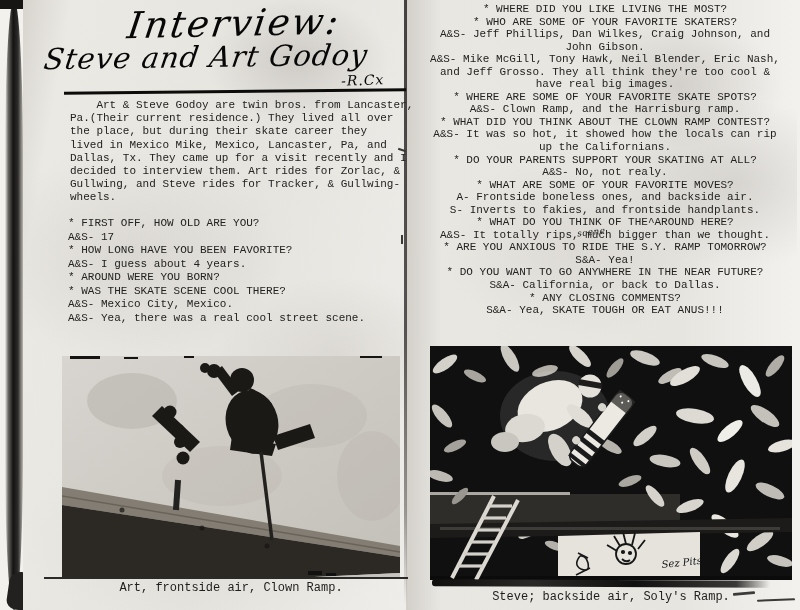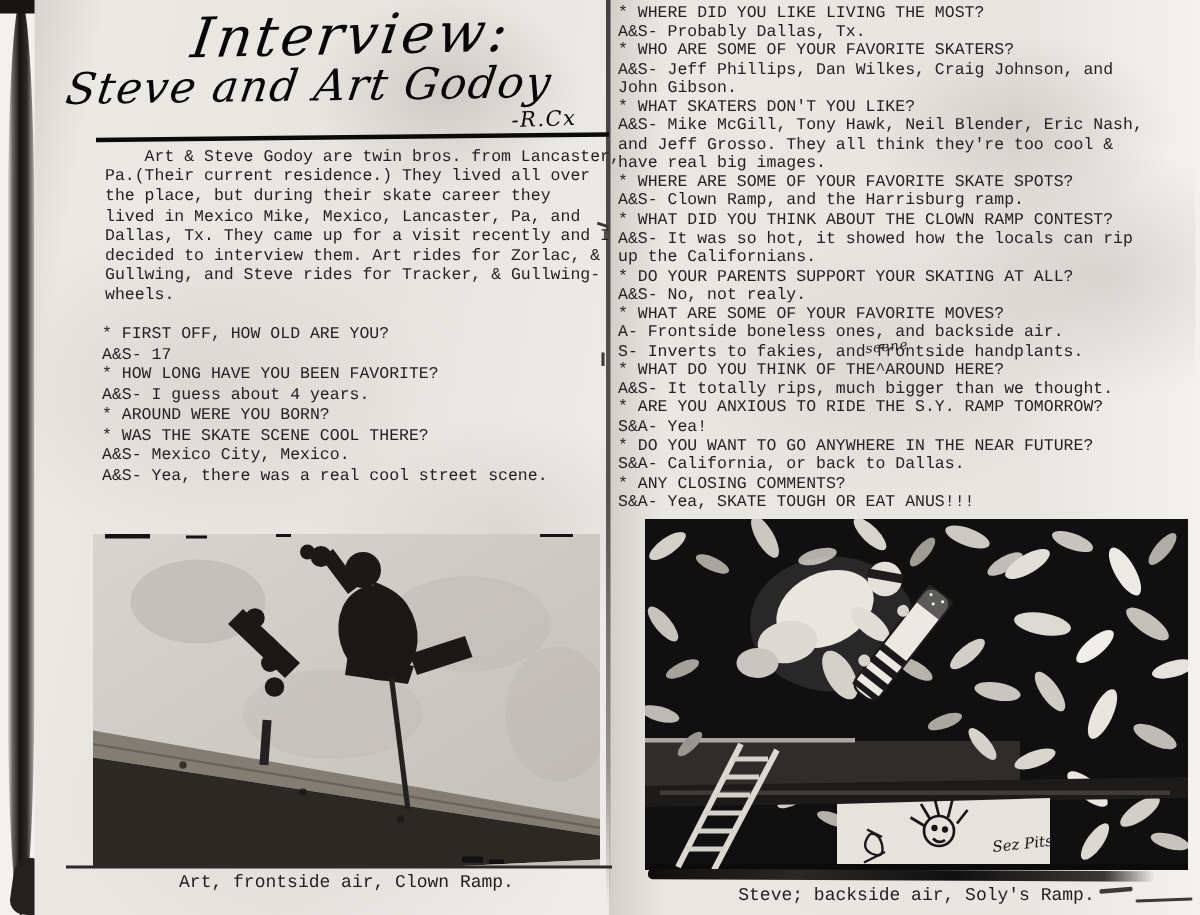--- a/index.html
+++ b/index.html
@@ -40,21 +40,21 @@
     letter-spacing:1px;transform:skewX(-9deg) rotate(-0.8deg);}
   .signature{position:absolute;left:341px;top:72px;font-size:14px;letter-spacing:1px;
     transform:rotate(-2deg);}
   .title-rule{position:absolute;left:64px;top:90px;width:342px;height:3px;background:#0b0b0a;
     transform:rotate(-0.6deg);}
   
   .type{position:absolute;font-size:11px;color:#232220;}
   .type .line{white-space:pre;height:auto;}
   .intro{left:70px;top:99px;width:340px;line-height:13.2px;}
   .qa-left{left:68px;top:217px;width:340px;line-height:13.5px;}
-  .qa-right{left:412px;top:3px;width:386px;line-height:12.55px;}
+  .qa-right{left:412px;top:3px;width:386px;line-height:12.55px;text-align:center;}
   .insertion{position:absolute;left:577px;top:227px;font-family:"DejaVu Serif",serif;
     font-style:italic;font-size:9px;color:#1c1b1a;transform:rotate(-6deg);letter-spacing:.5px;}
   
   .photo{position:absolute;display:block;}
   .photo-left{left:62px;top:356px;}
   .photo-right{left:430px;top:346px;}
   .photo-underline-left{position:absolute;left:44px;top:577px;width:364px;height:2px;background:#2b2a28;}
   .photo-smudge-right{position:absolute;left:432px;top:580px;width:338px;height:7px;
     background:linear-gradient(90deg,#0f0e0d 0%,#2a2927 30%,#111010 60%,#3a3836 90%,transparent 100%);
     border-radius:3px;transform:rotate(.3deg);}
@@ -102,25 +102,23 @@
       <div class="line">* HOW LONG HAVE YOU BEEN FAVORITE?</div>
       <div class="line">A&amp;S- I guess about 4 years.</div>
       <div class="line">* AROUND WERE YOU BORN?</div>
       <div class="line">* WAS THE SKATE SCENE COOL THERE?</div>
       <div class="line">A&amp;S- Mexico City, Mexico.</div>
       <div class="line">A&amp;S- Yea, there was a real cool street scene.</div>
     </div>
 
   <div class="type qa-right">
       <div class="line">* WHERE DID YOU LIKE LIVING THE MOST?</div>
-      <div class="line">A&amp;S- Probably Dallas, Tx.</div>
       <div class="line">* WHO ARE SOME OF YOUR FAVORITE SKATERS?</div>
       <div class="line">A&amp;S- Jeff Phillips, Dan Wilkes, Craig Johnson, and</div>
       <div class="line">John Gibson.</div>
-      <div class="line">* WHAT SKATERS DON'T YOU LIKE?</div>
       <div class="line">A&amp;S- Mike McGill, Tony Hawk, Neil Blender, Eric Nash,</div>
       <div class="line">and Jeff Grosso. They all think they're too cool &amp;</div>
       <div class="line">have real big images.</div>
       <div class="line">* WHERE ARE SOME OF YOUR FAVORITE SKATE SPOTS?</div>
       <div class="line">A&amp;S- Clown Ramp, and the Harrisburg ramp.</div>
       <div class="line">* WHAT DID YOU THINK ABOUT THE CLOWN RAMP CONTEST?</div>
       <div class="line">A&amp;S- It was so hot, it showed how the locals can rip</div>
       <div class="line">up the Californians.</div>
       <div class="line">* DO YOUR PARENTS SUPPORT YOUR SKATING AT ALL?</div>
       <div class="line">A&amp;S- No, not realy.</div>

